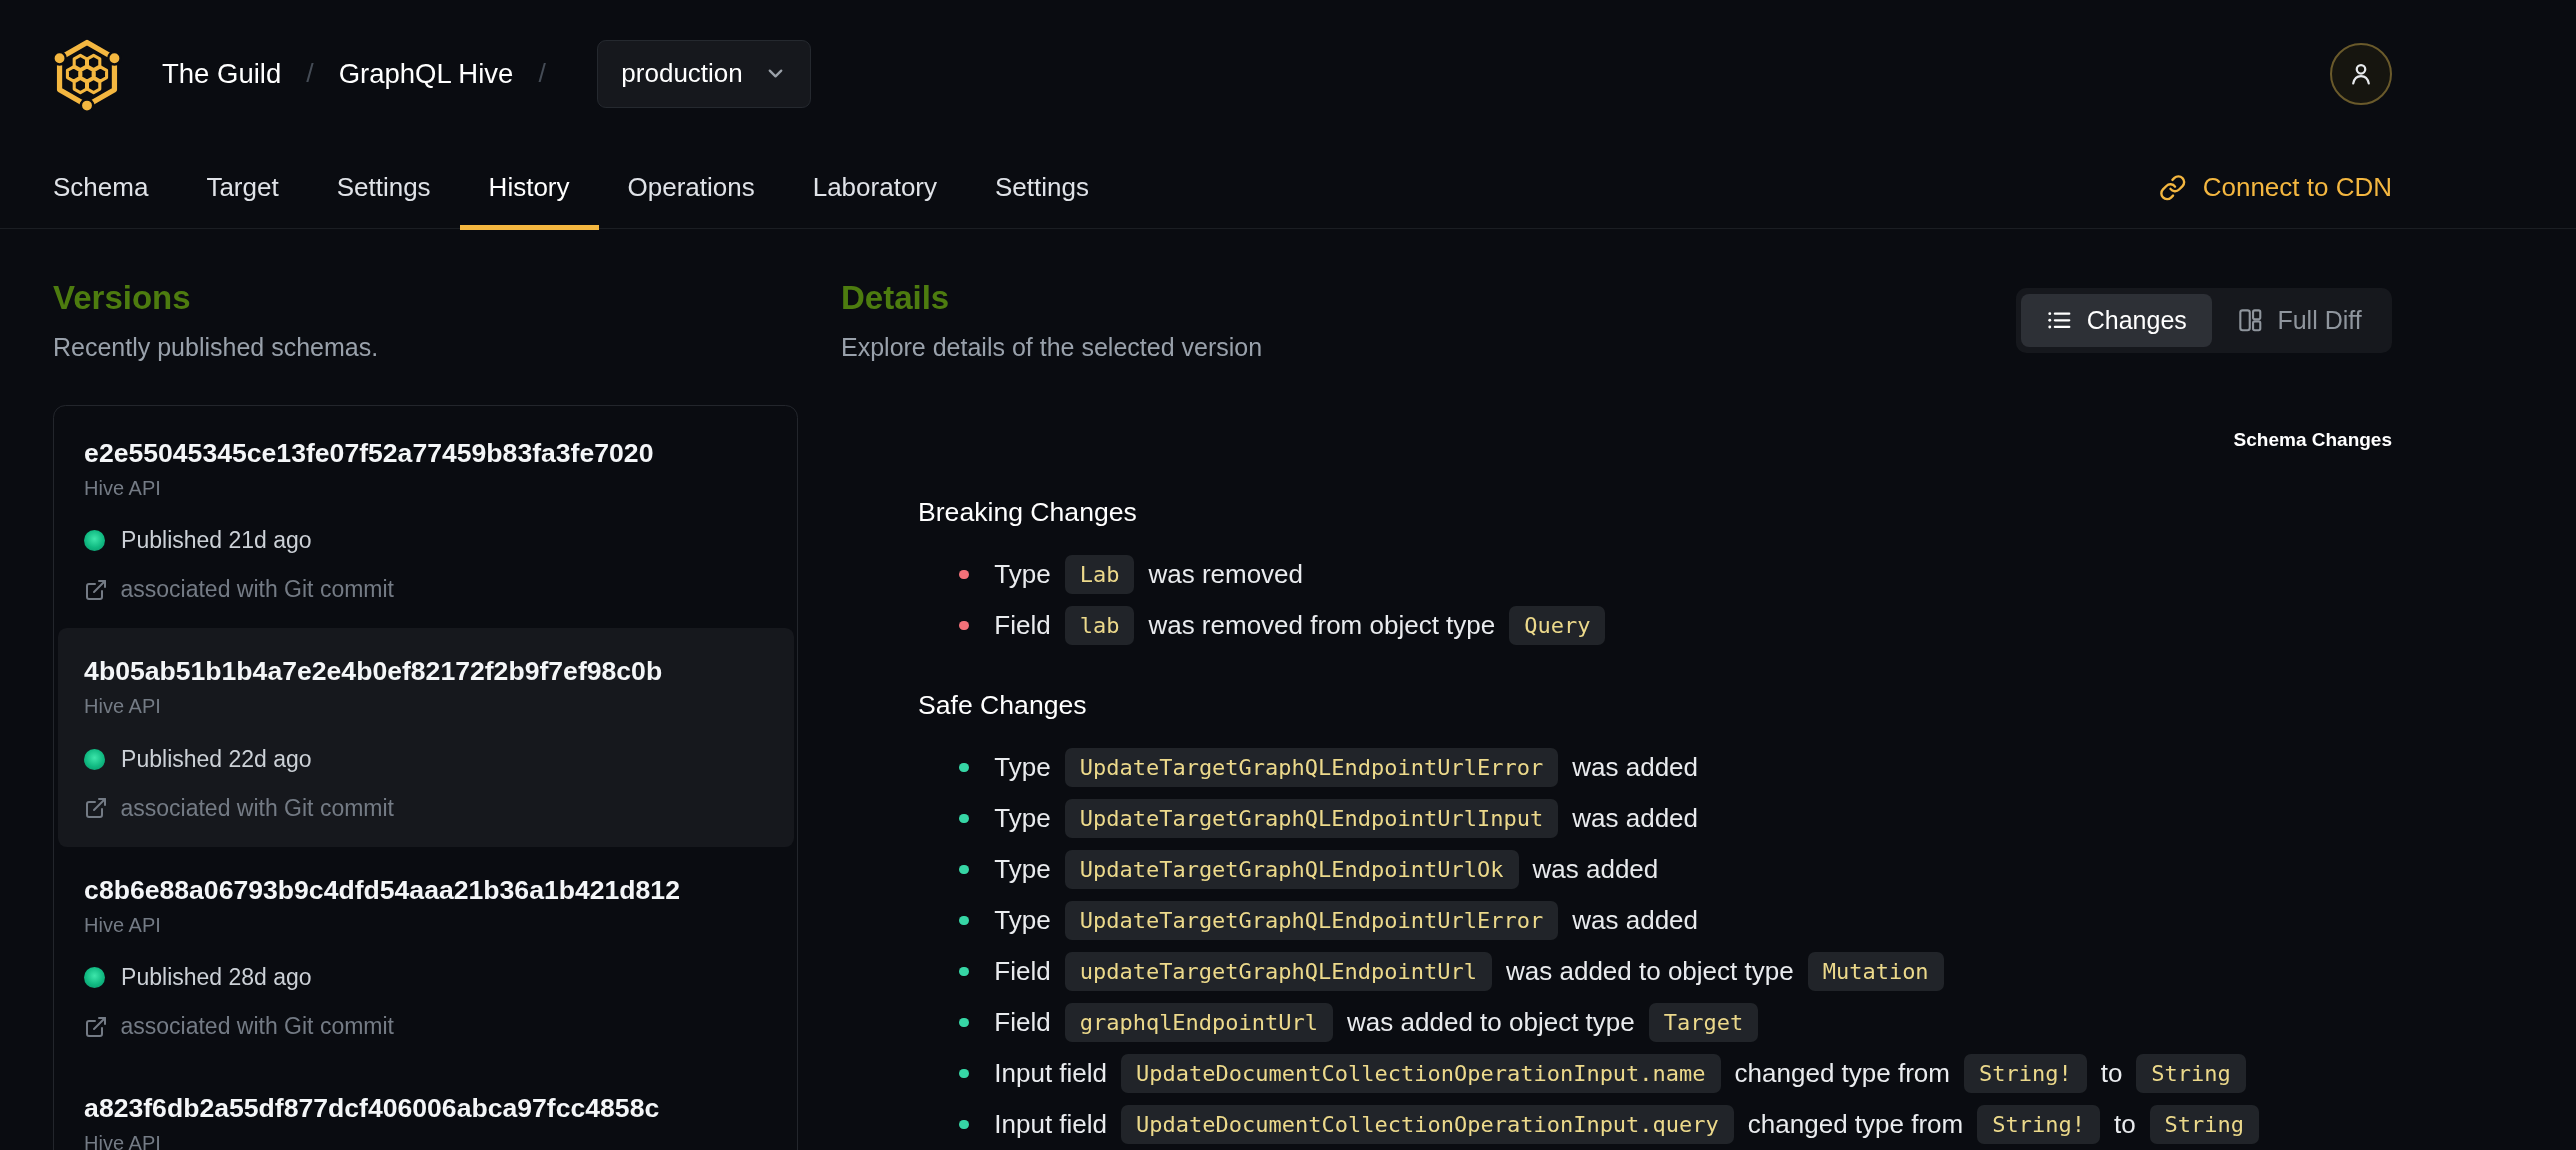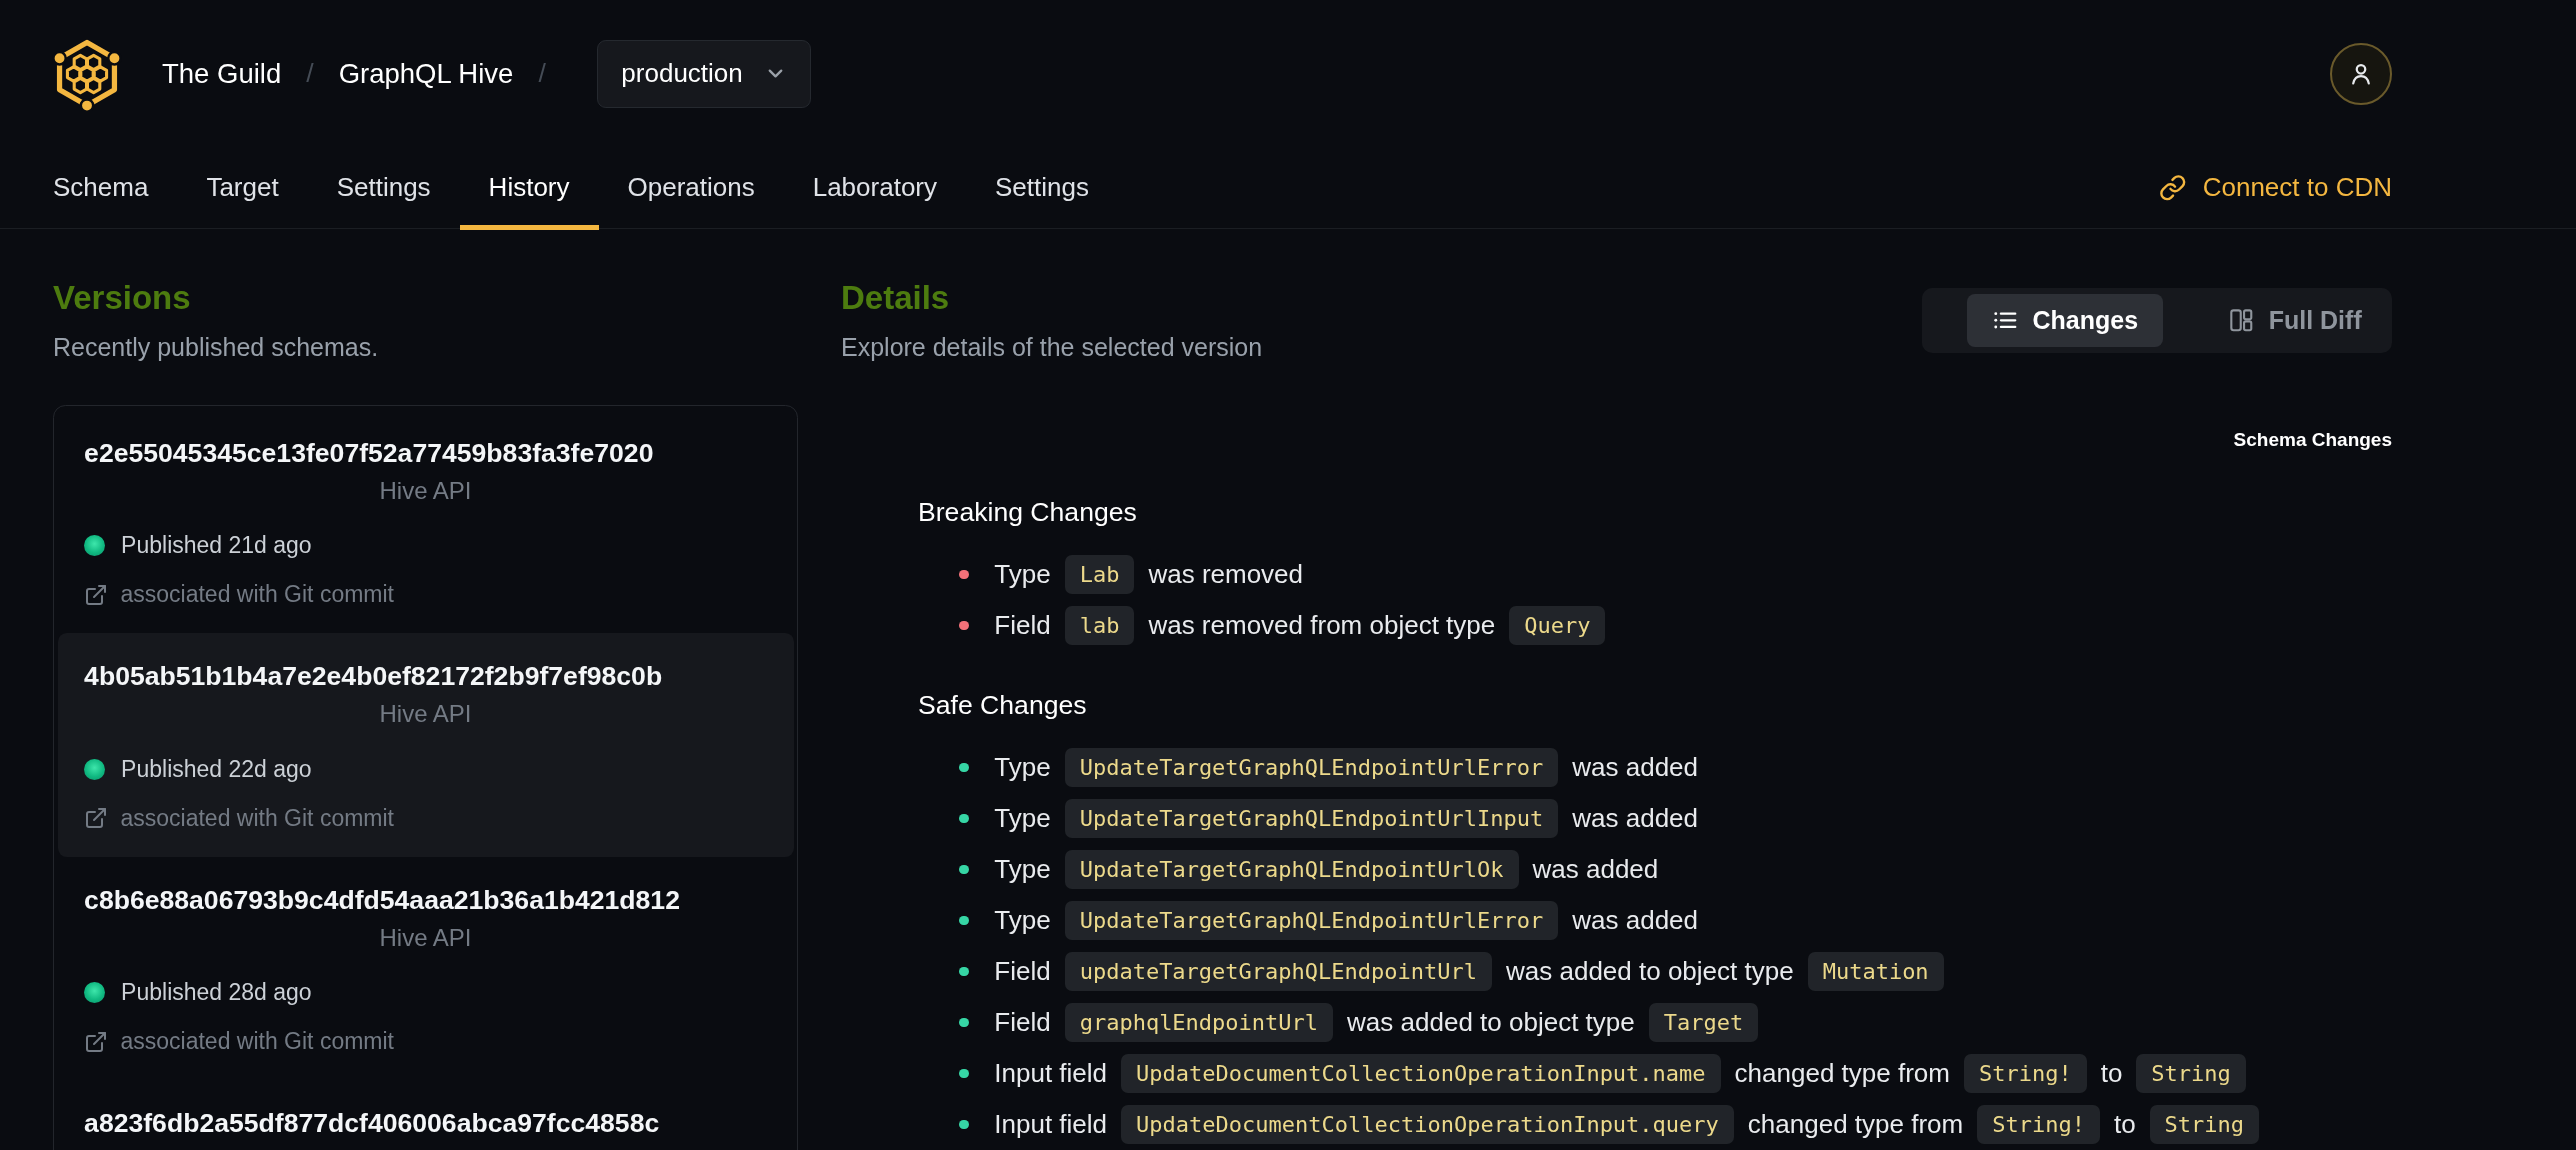--- a/index.html
+++ b/index.html
@@ -57,34 +57,34 @@
   main{display:flex;padding:50px 184px 0 53px;}
   .col-left{width:745px;flex:none;}
   .col-right{flex:1;margin-left:43px;min-width:0;}
   h2{font-size:33px;font-weight:700;margin:0 0 16px;color:#4d7c0f;}
   .subtl{font-size:25px;color:#99a1ab;margin:0;}
   
   .vcard{margin-top:43px;border:0.9px solid #23262c;border-radius:12.4px;padding:3.5px;}
   .vitem{padding:28px 26.6px 25px;border-radius:8.9px;cursor:pointer;}
   .vitem.selected{background:var(--selected-item-bg);}
   .vhash{font-size:26.6px;font-weight:600;color:#f4f6f8;margin-bottom:8px;}
-  .vservice{font-size:24px;color:#747b85;margin-bottom:27.5px;text-align:center;}
+  .vservice{font-size:20px;color:#747b85;margin-bottom:27.5px;}
   .vstatus{display:flex;align-items:center;gap:16px;font-size:23px;color:#ccd1d7;margin-bottom:22px;}
   .sdot{
     width:21px;height:21px;border-radius:50%;flex:none;
     background:radial-gradient(circle at 50% 42%, #3ee6ab 0%, var(--published-dot) 55%, #0b8f68 100%);
   }
   .vgit{display:flex;align-items:center;gap:12.4px;font-size:23px;color:#747b85;cursor:pointer;}
   .git-icon{width:24px;height:24px;flex:none;}
   
   .details-head{display:flex;justify-content:space-between;align-items:center;}
   .seg{display:flex;align-items:center;background:#16181d;border-radius:10.6px;padding:5.3px;flex:none;}
   .seg-item{
     display:flex;align-items:center;gap:14px;padding:12.4px 25px;border-radius:8px;
-    font-size:25px;font-weight:700;color:#8f959d;cursor:pointer;white-space:nowrap;margin-left:40px;
+    font-size:25px;font-weight:400;color:#8f959d;cursor:pointer;white-space:nowrap;
   }
   .seg-item.active{background:#2d3036;color:#fff;}
   .seg-item svg{width:26.6px;height:26.6px;}
   
   .schema{margin-top:67px;padding-left:34px;}
   .schema h3{font-size:19px;font-weight:700;margin:0 0 46px;color:#fff;text-align:right;}
   .cgroup{padding-left:43px;}
   .cgroup + .cgroup{margin-top:39px;}
   .cgroup h4{font-size:26.6px;font-weight:500;color:#fff;margin:0 0 21px;}
   .clist{list-style:none;margin:0;padding:0 0 0 41px;}

